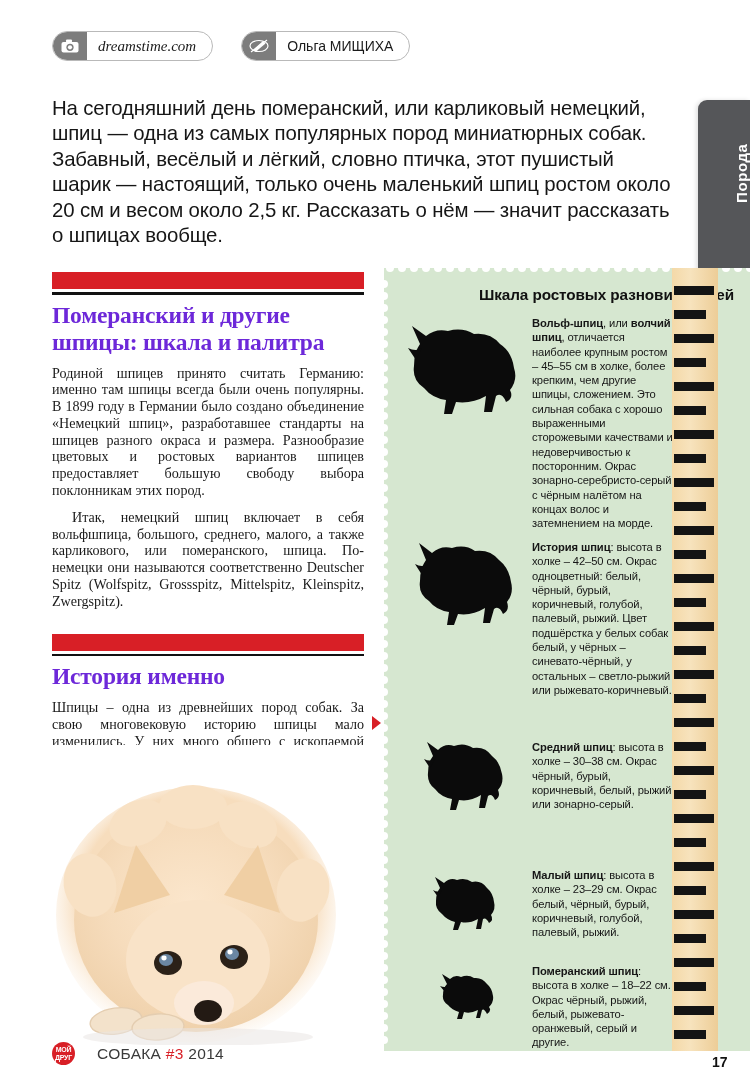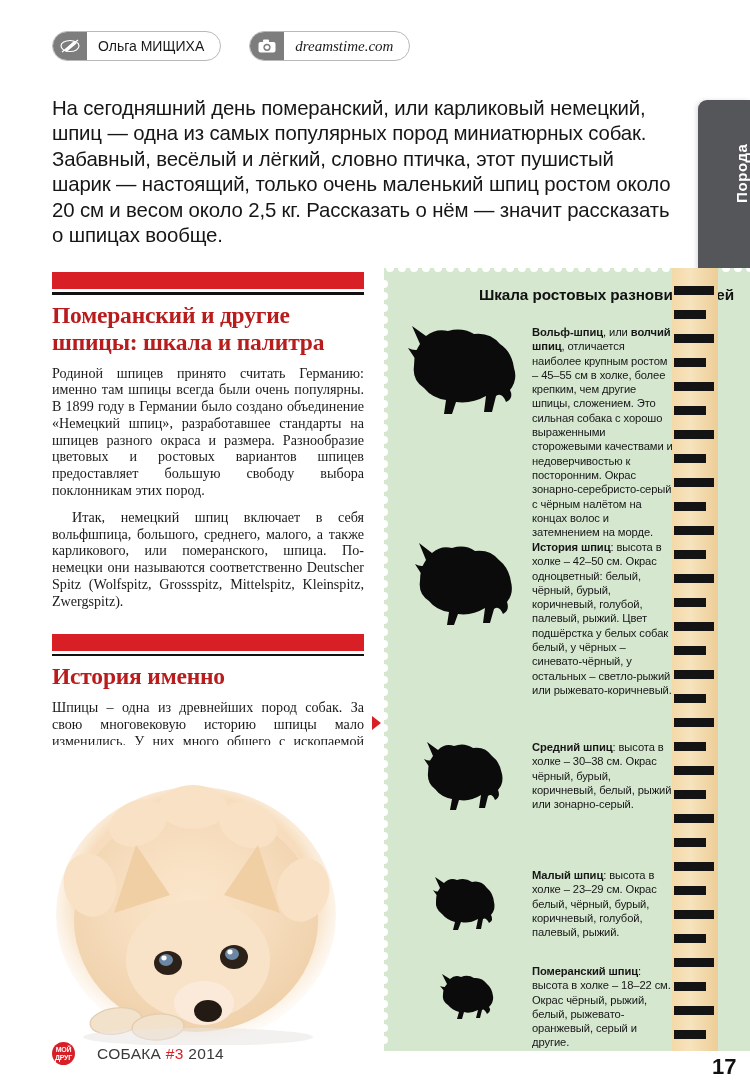--- a/index.html
+++ b/index.html
@@ -67,21 +67,21 @@
     display: flex; align-items: flex-end; justify-content: center;
   }
 
   
   .left-col { position: absolute; left: 52px; top: 272px; width: 312px; }
   .rule-red { height: 17px; background: #d81f26; }
   .rule-black { height: 2.5px; background: #111; margin-top: 3px; }
   .sec-title {
     font-family: "Liberation Serif", serif;
     font-weight: bold; font-size: 23.5px; line-height: 27px;
-    color: #b91c1c; margin-top: 7px; letter-spacing: -0.2px;
+    color: #6d28d9; margin-top: 7px; letter-spacing: -0.2px;
   }
   .body-serif {
     font-family: "Liberation Serif", serif;
     font-size: 14.1px; line-height: 16.8px;
     color: #1a1a1a; text-align: justify;
     margin-top: 9px;
   }
   .body-serif p + p { text-indent: 20px; margin-top: 10px; }
   .arrow-red {
     position: absolute; left: 372px; top: 716px;
@@ -142,49 +142,49 @@
 
   
   .ruler {
     position: absolute; left: 672px; top: 268px;
     width: 46px; height: 783px;
     background: linear-gradient(90deg,#f4d9a8 0%,#f7e3bd 40%,#edcd97 100%);
   }
   .ruler-ticks { position: absolute; inset: 0; }
   .page-num {
     position: absolute; left: 712px; top: 1054px;
-    font-size: 22px; font-weight: bold; color: #111;
+    font-size: 14px; font-weight: bold; color: #111;
   }
 </style>
 </head>
 <body>
 
 <div id="page">
 
   <div class="credits">
-    <div class="badge">
-      <div class="badge-icon">
-        <svg width="20" height="16" viewBox="0 0 20 16">
-          <ellipse cx="10" cy="8" rx="9" ry="5.5" fill="none" stroke="#fff" stroke-width="1.2"></ellipse>
-          <path d="M4 12 L14 3 L16.5 5.5 L6.5 14 Z" fill="#fff"></path>
-          <path d="M2 14 L18 2" stroke="#fff" stroke-width="1.2"></path>
-        </svg>
-      </div>
-      <div class="badge-label">Ольга МИЩИХА</div>
-    </div>
     <div class="badge">
       <div class="badge-icon">
         <svg width="20" height="16" viewBox="0 0 20 16">
           <rect x="1.5" y="4" width="17" height="10.5" rx="2" fill="#fff"></rect>
           <rect x="6" y="1.5" width="6" height="3" rx="1" fill="#fff"></rect>
           <circle cx="10" cy="9.3" r="3.6" fill="#7d7d7d"></circle>
           <circle cx="10" cy="9.3" r="2.1" fill="#fff"></circle>
         </svg>
       </div>
       <div class="badge-label italic">dreamstime.com</div>
+    </div>
+    <div class="badge">
+      <div class="badge-icon">
+        <svg width="20" height="16" viewBox="0 0 20 16">
+          <ellipse cx="10" cy="8" rx="9" ry="5.5" fill="none" stroke="#fff" stroke-width="1.2"></ellipse>
+          <path d="M4 12 L14 3 L16.5 5.5 L6.5 14 Z" fill="#fff"></path>
+          <path d="M2 14 L18 2" stroke="#fff" stroke-width="1.2"></path>
+        </svg>
+      </div>
+      <div class="badge-label">Ольга МИЩИХА</div>
     </div>
   </div>
 
   <div class="intro">На сегодняшний день померанский, или карликовый немецкий, шпиц — одна из самых популярных пород миниатюрных собак. Забавный, весёлый и лёгкий, словно птичка, этот пушистый шарик — настоящий, только очень маленький шпиц ростом около 20 см и весом около 2,5 кг. Рассказать о нём — значит рассказать о шпицах вообще.</div>
 
   <div class="side-tab">
     <div class="side-tab-label">Порода</div>
   </div>
 
   <div class="left-col">
@@ -387,21 +387,21 @@
 
     <div class="panel-title">Шкала ростовых разновидностей</div>
 
     <div class="entry" style="left:0;top:0;">
       <div class="entry-sil" style="left:18px;top:50px;">
         <svg width="118" height="100" viewBox="0 0 118 100">
           <path fill="#0b0b0b" d="M18 26 L10 8 L24 18 Q34 10 46 13 Q60 9 72 16 Q88 14 98 26 Q110 34 112 50 Q116 62 108 72 Q112 80 104 84 Q100 74 94 78 L90 94 L82 94 L84 78 Q70 86 54 84 L50 96 L42 96 L44 82 Q30 80 22 70 Q10 62 12 48 Q12 34 18 26 Z"></path>
           <path fill="#0b0b0b" d="M6 30 Q14 34 20 30 L14 42 Z"></path>
         </svg>
       </div>
-      <div class="entry-text" style="left:148px;top:48px;margin-top:9px;">
+      <div class="entry-text" style="left:148px;top:48px;">
         <b>Вольф-шпиц</b><span>, или </span><b>волчий шпиц</b><span>, отличается наиболее крупным ростом – 45–55 см в холке, более крепким, чем другие шпицы, сложением. Это сильная собака с хорошо выраженными сторожевыми качествами и недоверчивостью к посторонним. Окрас зонарно-серебристо-серый с чёрным налётом на концах волос и затемнением на морде.</span>
       </div>
     </div>
 
     <div class="entry" style="left:0;top:0;">
       <div class="entry-sil" style="left:26px;top:268px;">
         <svg width="104" height="92" viewBox="0 0 104 92">
           <path fill="#0b0b0b" d="M16 24 L9 7 L22 17 Q31 9 42 12 Q55 8 65 15 Q80 13 89 24 Q99 32 101 46 Q104 57 97 66 Q100 74 93 78 Q89 69 84 73 L80 87 L73 87 L75 72 Q62 80 48 78 L44 89 L37 89 L39 76 Q26 74 19 65 Q8 58 10 45 Q10 32 16 24 Z"></path>
           <path fill="#0b0b0b" d="M5 28 Q12 32 18 28 L12 39 Z"></path>
         </svg>

